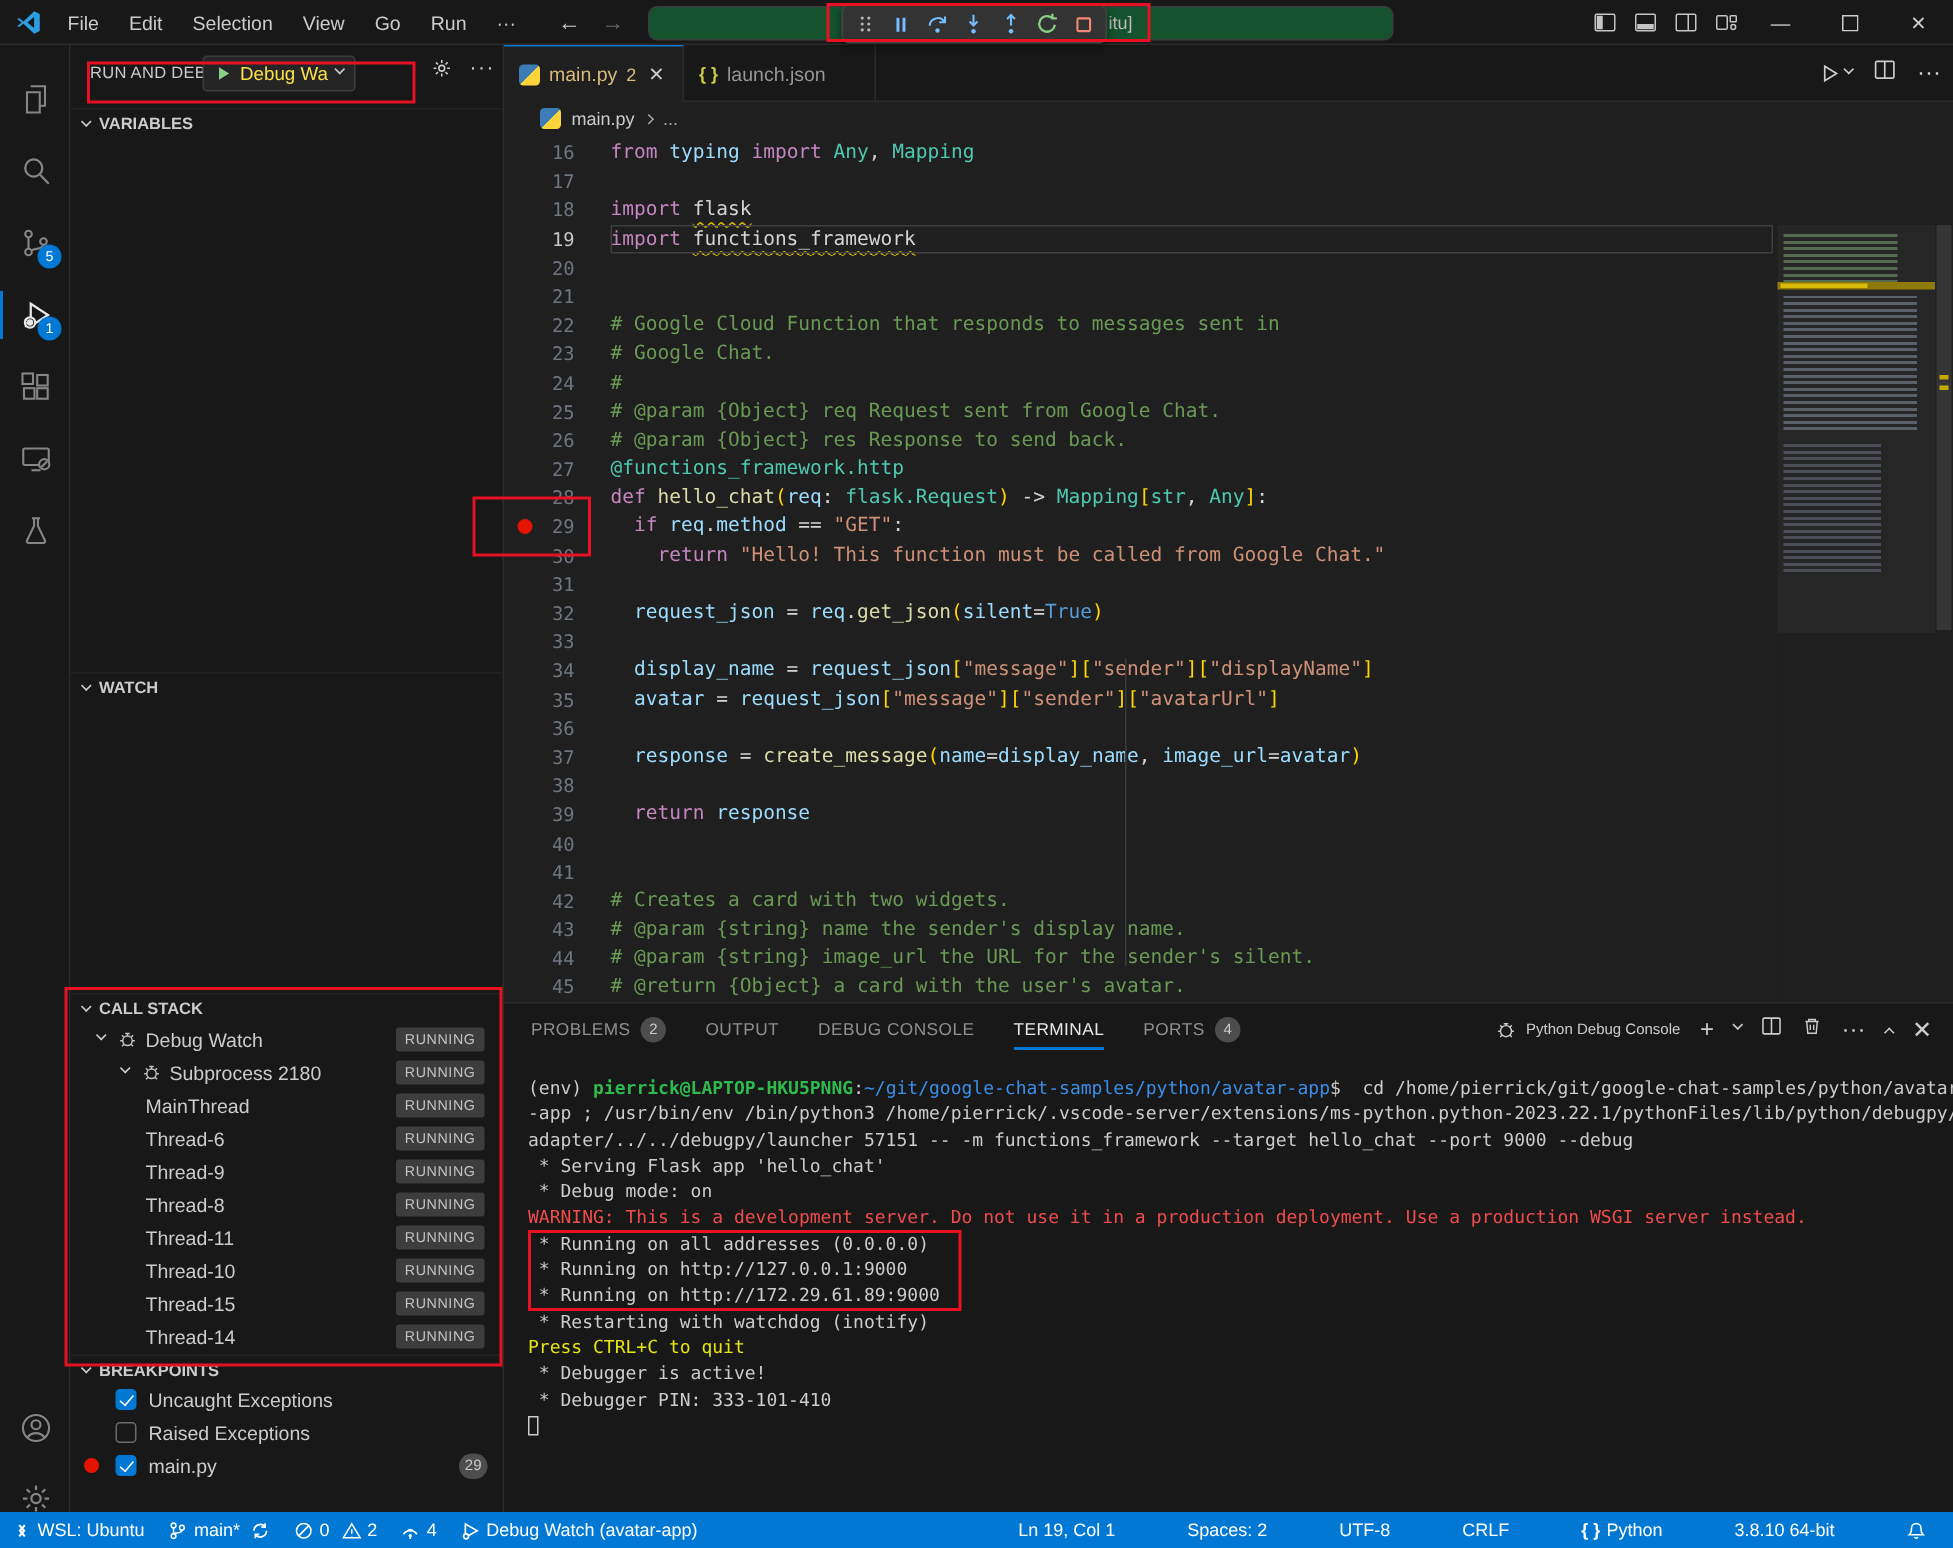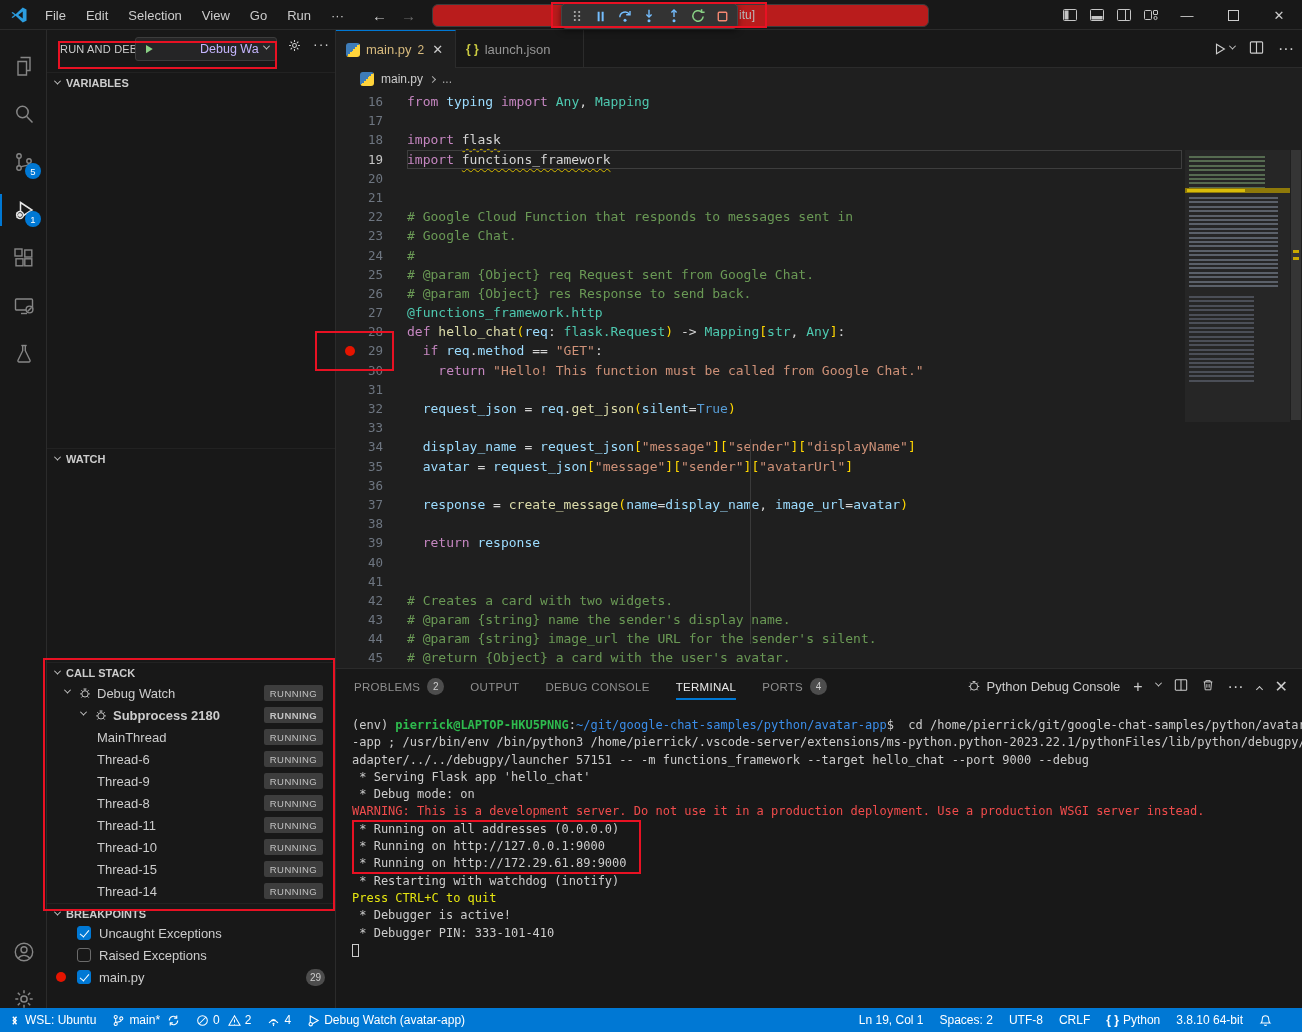--- a/index.html
+++ b/index.html
@@ -7,42 +7,42 @@
   body { font-family:"Liberation Sans", sans-serif; }
   .app { position:relative; width:1302px; height:1032px; background:#181818; overflow:hidden; color:#cccccc; }
 
   
   .titlebar { position:absolute; left:0; top:0; width:1302px; height:30px; background:#181818; border-bottom:1px solid #2b2b2b; }
   .vscode-logo { position:absolute; left:10px; top:6px; width:18px; height:18px; }
   .menus { position:absolute; left:36px; top:0; height:30px; display:flex; align-items:center; gap:2px; }
   .menus span { padding:3px 9px; font-size:13px; color:#cccccc; border-radius:4px; }
   .nav-arrows { position:absolute; left:372px; top:0; height:30px; display:flex; align-items:center; gap:14px; font-size:15px; }
   .nav-arrows .fwd { color:#6a6a6a; }
-  .command-center { position:absolute; left:432px; top:4px; width:497px; height:23px; background:#b91c1c; border:1px solid #3c3c3c; border-radius:6px; }
+  .command-center { position:absolute; left:432px; top:4px; width:497px; height:23px; background:#14532d; border:1px solid #3c3c3c; border-radius:6px; }
   .cc-tail { position:absolute; left:306px; top:3px; font-size:12px; color:#bbbbbb; }
   .debug-toolbar { position:absolute; left:561px; top:3px; width:177px; height:26px; background:#333333; border:1px solid #454545; border-radius:5px; box-shadow:0 2px 6px rgba(0,0,0,.5); display:flex; align-items:center; gap:5px; padding:0 5px; z-index:5; }
   .dt-btn { width:20px; height:20px; display:flex; align-items:center; justify-content:center; }
   .win-icons { position:absolute; right:0; top:0; height:30px; display:flex; align-items:center; }
   .layout-icon { width:27px; height:30px; display:flex; align-items:center; justify-content:center; color:#c5c5c5; }
   .win-ctl { width:46px; height:30px; display:flex; align-items:center; justify-content:center; color:#cccccc; font-size:13px; }
 
   
   .activitybar { position:absolute; left:0; top:30px; width:47px; height:978px; background:#181818; border-right:1px solid #2b2b2b; }
   .ab-item { position:absolute; left:0; width:47px; height:48px; display:flex; align-items:center; justify-content:center; color:#868686; }
   .ab-item.active { color:#e7e7e7; }
   .ab-item.active::before { content:""; position:absolute; left:0; top:8px; bottom:8px; width:2px; background:#0078d4; }
   .ab-item svg { width:24px; height:24px; }
   .ab-badge { position:absolute; right:6px; bottom:7px; min-width:16px; height:16px; border-radius:9px; background:#0078d4; color:#fff; font-size:9.5px; display:flex; align-items:center; justify-content:center; padding:0 3px; }
 
   
   .sidebar { position:absolute; left:47px; top:30px; width:289px; height:978px; background:#181818; border-right:1px solid #2b2b2b; font-size:13px; }
   .sb-header { position:absolute; left:0; top:0; width:100%; height:38px; }
   .sb-title { position:absolute; left:13px; top:13px; font-size:11px; color:#cccccc; letter-spacing:.2px; }
   .cfg-dd { position:absolute; left:88px; top:7px; height:24px; display:flex; align-items:center; gap:5px; background:#252526; border:1px solid #3c3c3c; border-radius:3px; padding:0 7px; }
-  .cfg-dd .lbl { color:#c4b5fd; font-size:12.5px;margin-left:40px; }
+  .cfg-dd .lbl { color:#fde047; font-size:12.5px; }
   .sb-gear { position:absolute; left:240px; top:8px; color:#cccccc; }
   .sb-more { position:absolute; left:266px; top:6px; color:#cccccc; font-size:14px; letter-spacing:1px; }
   .section-head { position:absolute; left:0; width:100%; height:20px; display:flex; align-items:center; gap:6px; padding-left:8px; font-size:11px; font-weight:bold; color:#cccccc; border-top:1px solid #222; }
   .chev { display:inline-block; width:5px; height:5px; border-right:1.3px solid currentColor; border-bottom:1.3px solid currentColor; transform:rotate(45deg) translate(-1px,-1px); }
   .chev.right { transform:rotate(-45deg); }
   .cs-rows { position:absolute; left:0; top:652px; width:100%; }
   .cs-row { position:relative; height:22px; display:flex; align-items:center; font-size:13px; color:#cccccc; }
   .cs-row .badge { position:absolute; right:12px; top:3px; background:#3d3d3d; color:#c2c2c2; font-size:9.5px; letter-spacing:.4px; padding:2.5px 6px; border-radius:2px; }
   .bug-ico { width:14px; height:14px; margin-right:5px; color:#c5c5c5; }
   .bp-rows { position:absolute; left:0; top:892px; width:100%; }
@@ -94,31 +94,31 @@
   .ruler-mark { position:absolute; left:3px; width:6px; height:3px; background:#c8a900; }
 
   
   .panel { position:absolute; left:0; top:638px; width:100%; height:340px; background:#181818; border-top:1px solid #2b2b2b; }
   .panel-tabs { position:absolute; left:18px; top:0; height:35px; display:flex; align-items:center; gap:26px; }
   .ptab { position:relative; height:35px; display:flex; align-items:center; gap:7px; font-size:11.5px; letter-spacing:.3px; color:#8f8f8f; }
   .ptab.active { color:#e7e7e7; }
   .ptab.active::after { content:""; position:absolute; left:0; right:0; bottom:4px; height:1.6px; background:#0078d4; }
   .ptab .pbadge { background:#4d4d4d; color:#cccccc; font-size:10px; min-width:17px; height:17px; border-radius:9px; display:flex; align-items:center; justify-content:center; padding:0 4px; }
   .panel-right { position:absolute; right:14px; top:0; height:35px; display:flex; align-items:center; gap:13px; color:#cccccc; }
-  .console-label { display:flex; align-items:flex-start; gap:6px; font-size:13px; color:#cccccc; }
+  .console-label { display:flex; align-items:center; gap:6px; font-size:10px; color:#cccccc; }
   .terminal { position:absolute; left:16px; top:48px; width:940px; font-family:"DejaVu Sans Mono", monospace; font-size:12px; }
   .tline { height:17.3px; line-height:17.3px; white-space:pre; color:#cccccc; }
   .tseg-t{color:#cccccc} .tseg-g{color:#2ebb4e; font-weight:bold} .tseg-b{color:#3b8eea} 
   .tline.r{color:#f14c4c} .tline.y{color:#e5e510}
   .tcursor { display:inline-block; width:7px; height:13px; border:1px solid #cccccc; vertical-align:middle; }
 
   
   .statusbar { position:absolute; left:0; top:1008px; width:1302px; height:24px; background:#0078d4; color:#ffffff; font-size:12px; display:flex; align-items:center; }
   .sb-left { display:flex; align-items:center; height:100%; }
-  .sb-right { margin-left:auto; display:flex; align-items:center; height:100%; padding-right:22px; }
+  .sb-right { margin-left:auto; display:flex; align-items:center; height:100%; padding-right:10px;gap:32px; }
   .sb-item { display:flex; align-items:center; gap:4px; padding:0 8px; height:100%; }
   .sb-item svg { width:13px; height:13px; }
 
   
   .anno { position:absolute; border:2.5px solid #e81123; z-index:50; pointer-events:none; }
 </style>
 </head>
 <body>
 
 <div class="app">
@@ -330,21 +330,21 @@
     <div class="cs-rows" id="cs-rows">
         <div class="cs-row" style="padding-left: 18px;">
           <span class="chev" style="margin-right: 8px; margin-top: -3px;"></span>
           <span class="bug-ico"><svg width="14" height="14" viewBox="0 0 16 16" fill="none" stroke="currentColor" stroke-width="1.1">
               <circle cx="8" cy="9" r="3.6"></circle>
               <path d="M8 5.4V3.6M5.2 6.2L3.8 4.8M10.8 6.2l1.4-1.4M4.4 9H2.4M11.6 9h2M5.2 11.8l-1.4 1.4M10.8 11.8l1.4 1.4M6.3 3.4h3.4"></path>
             </svg></span>
           <span>Debug Watch</span>
           <span class="badge">RUNNING</span>
         </div>
-        <div class="cs-row" style="padding-left: 34px; font-weight: bold;">
+        <div class="cs-row" style="padding-left: 34px;">
           <span class="chev" style="margin-right: 8px; margin-top: -3px;"></span>
           <span class="bug-ico"><svg width="14" height="14" viewBox="0 0 16 16" fill="none" stroke="currentColor" stroke-width="1.1">
               <circle cx="8" cy="9" r="3.6"></circle>
               <path d="M8 5.4V3.6M5.2 6.2L3.8 4.8M10.8 6.2l1.4-1.4M4.4 9H2.4M11.6 9h2M5.2 11.8l-1.4 1.4M10.8 11.8l1.4 1.4M6.3 3.4h3.4"></path>
             </svg></span>
           <span>Subprocess 2180</span>
           <span class="badge">RUNNING</span>
         </div>
         <div class="cs-row" style="padding-left: 50px;">
           <span>MainThread</span>

